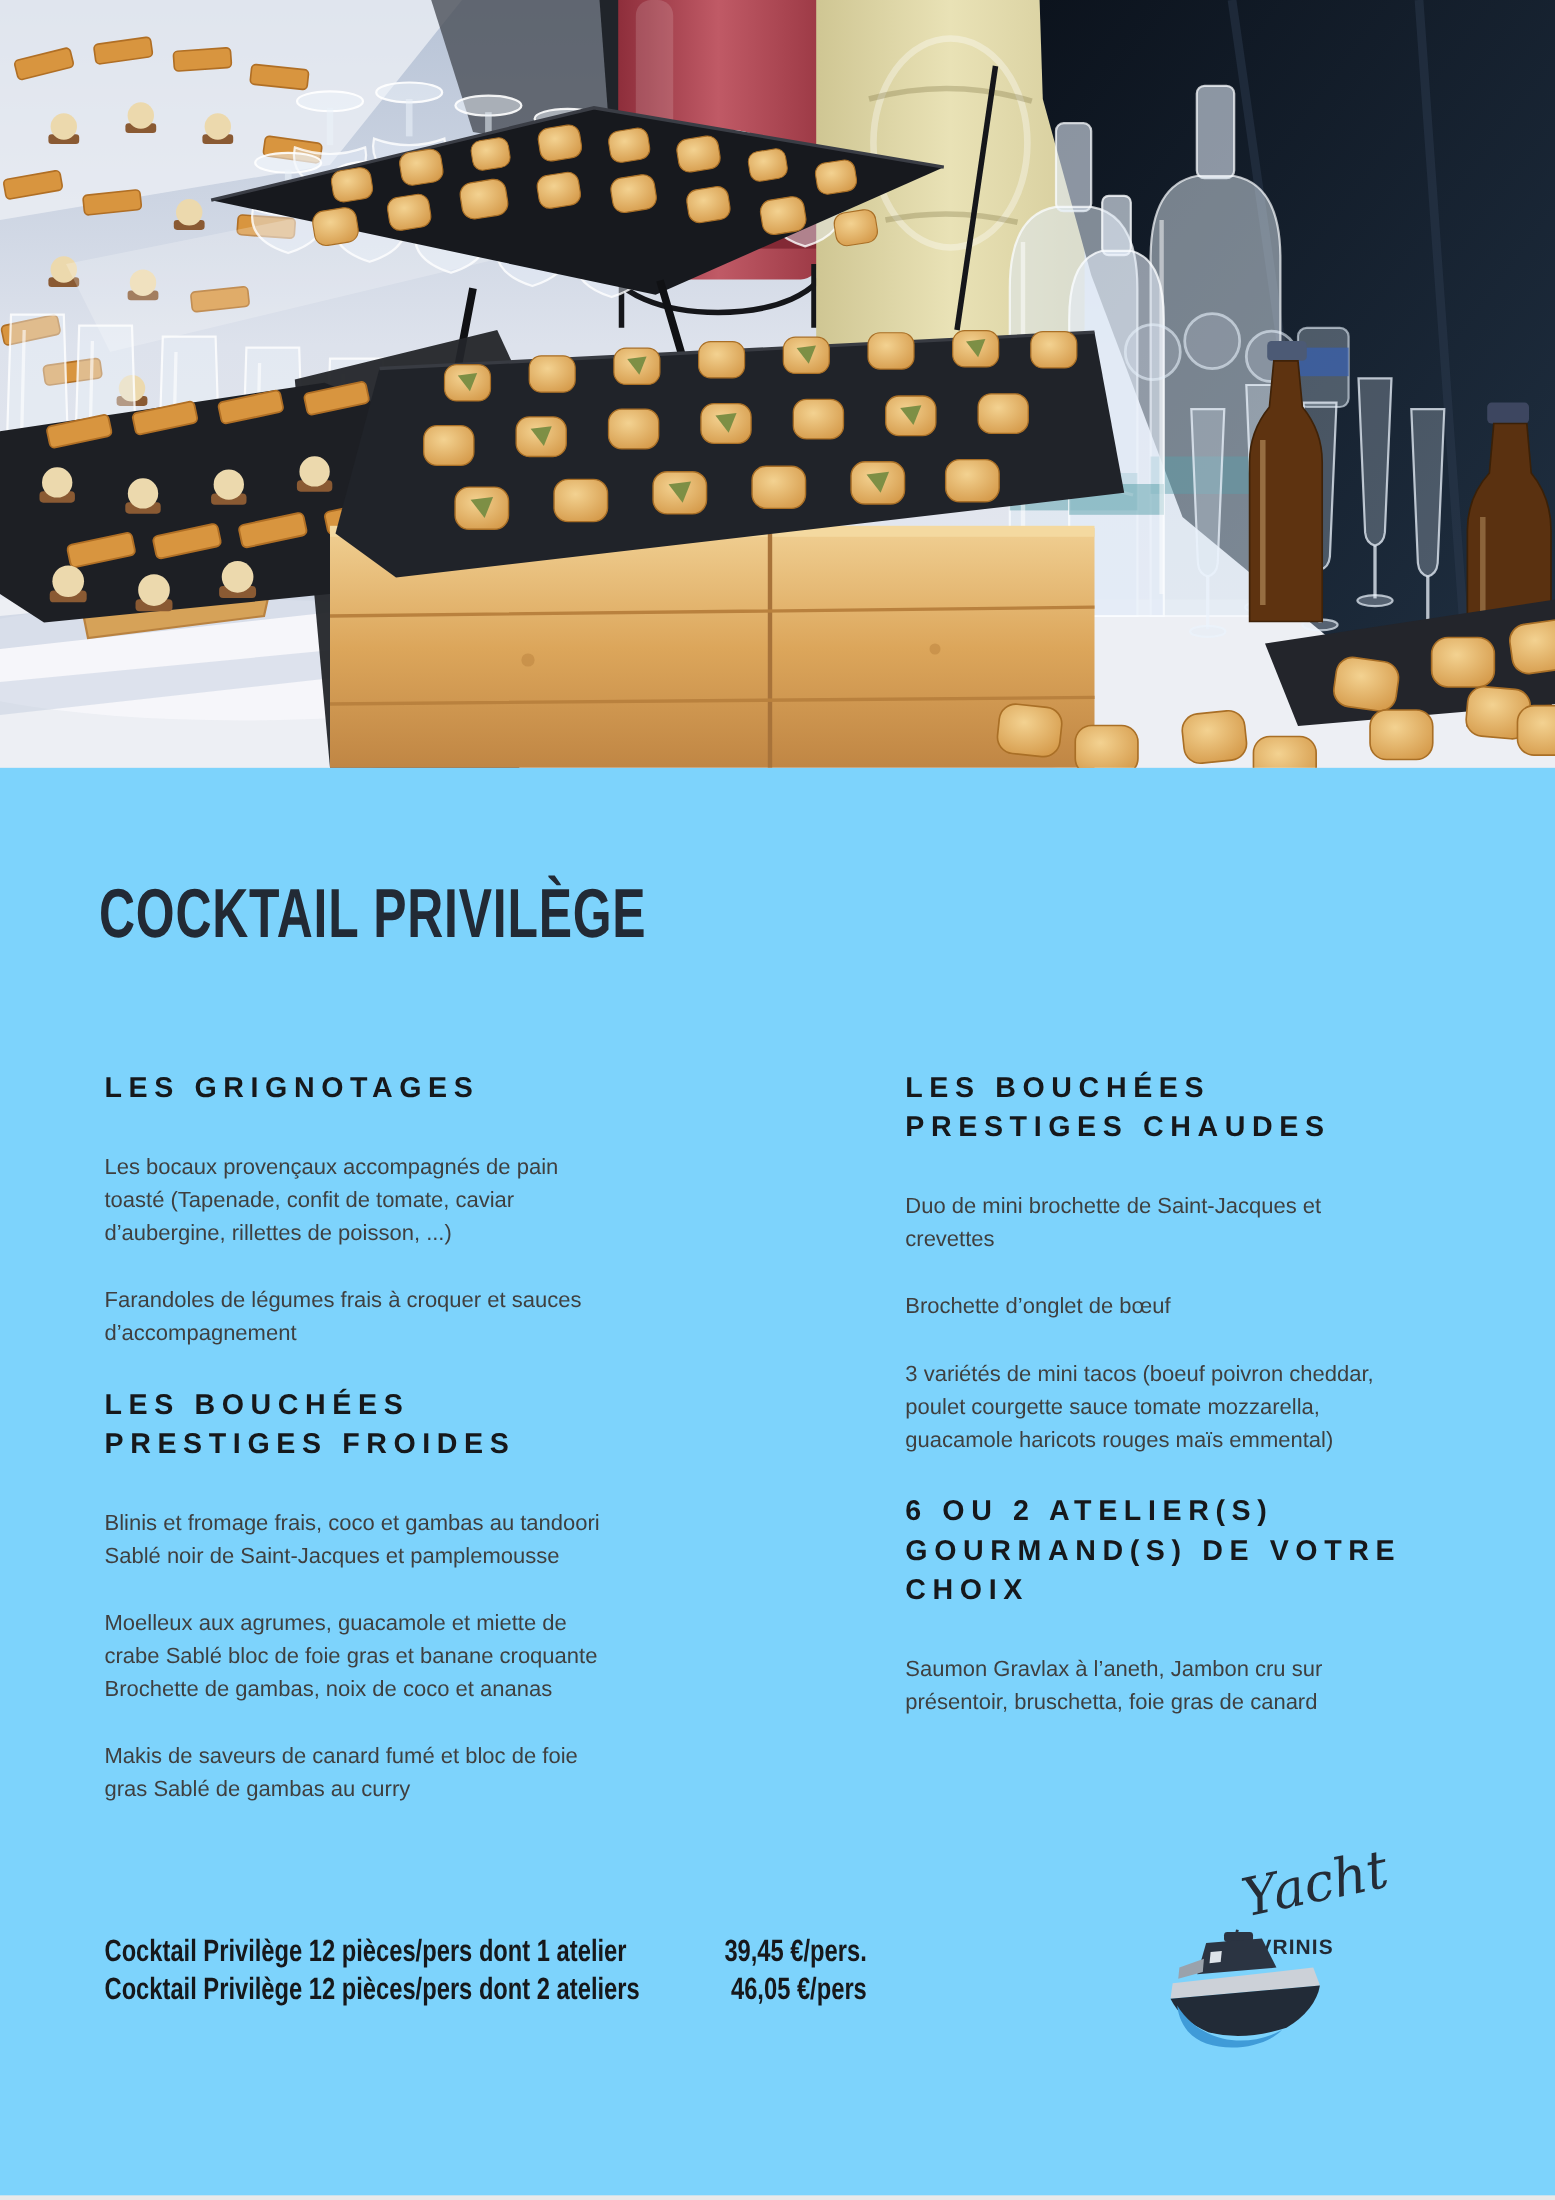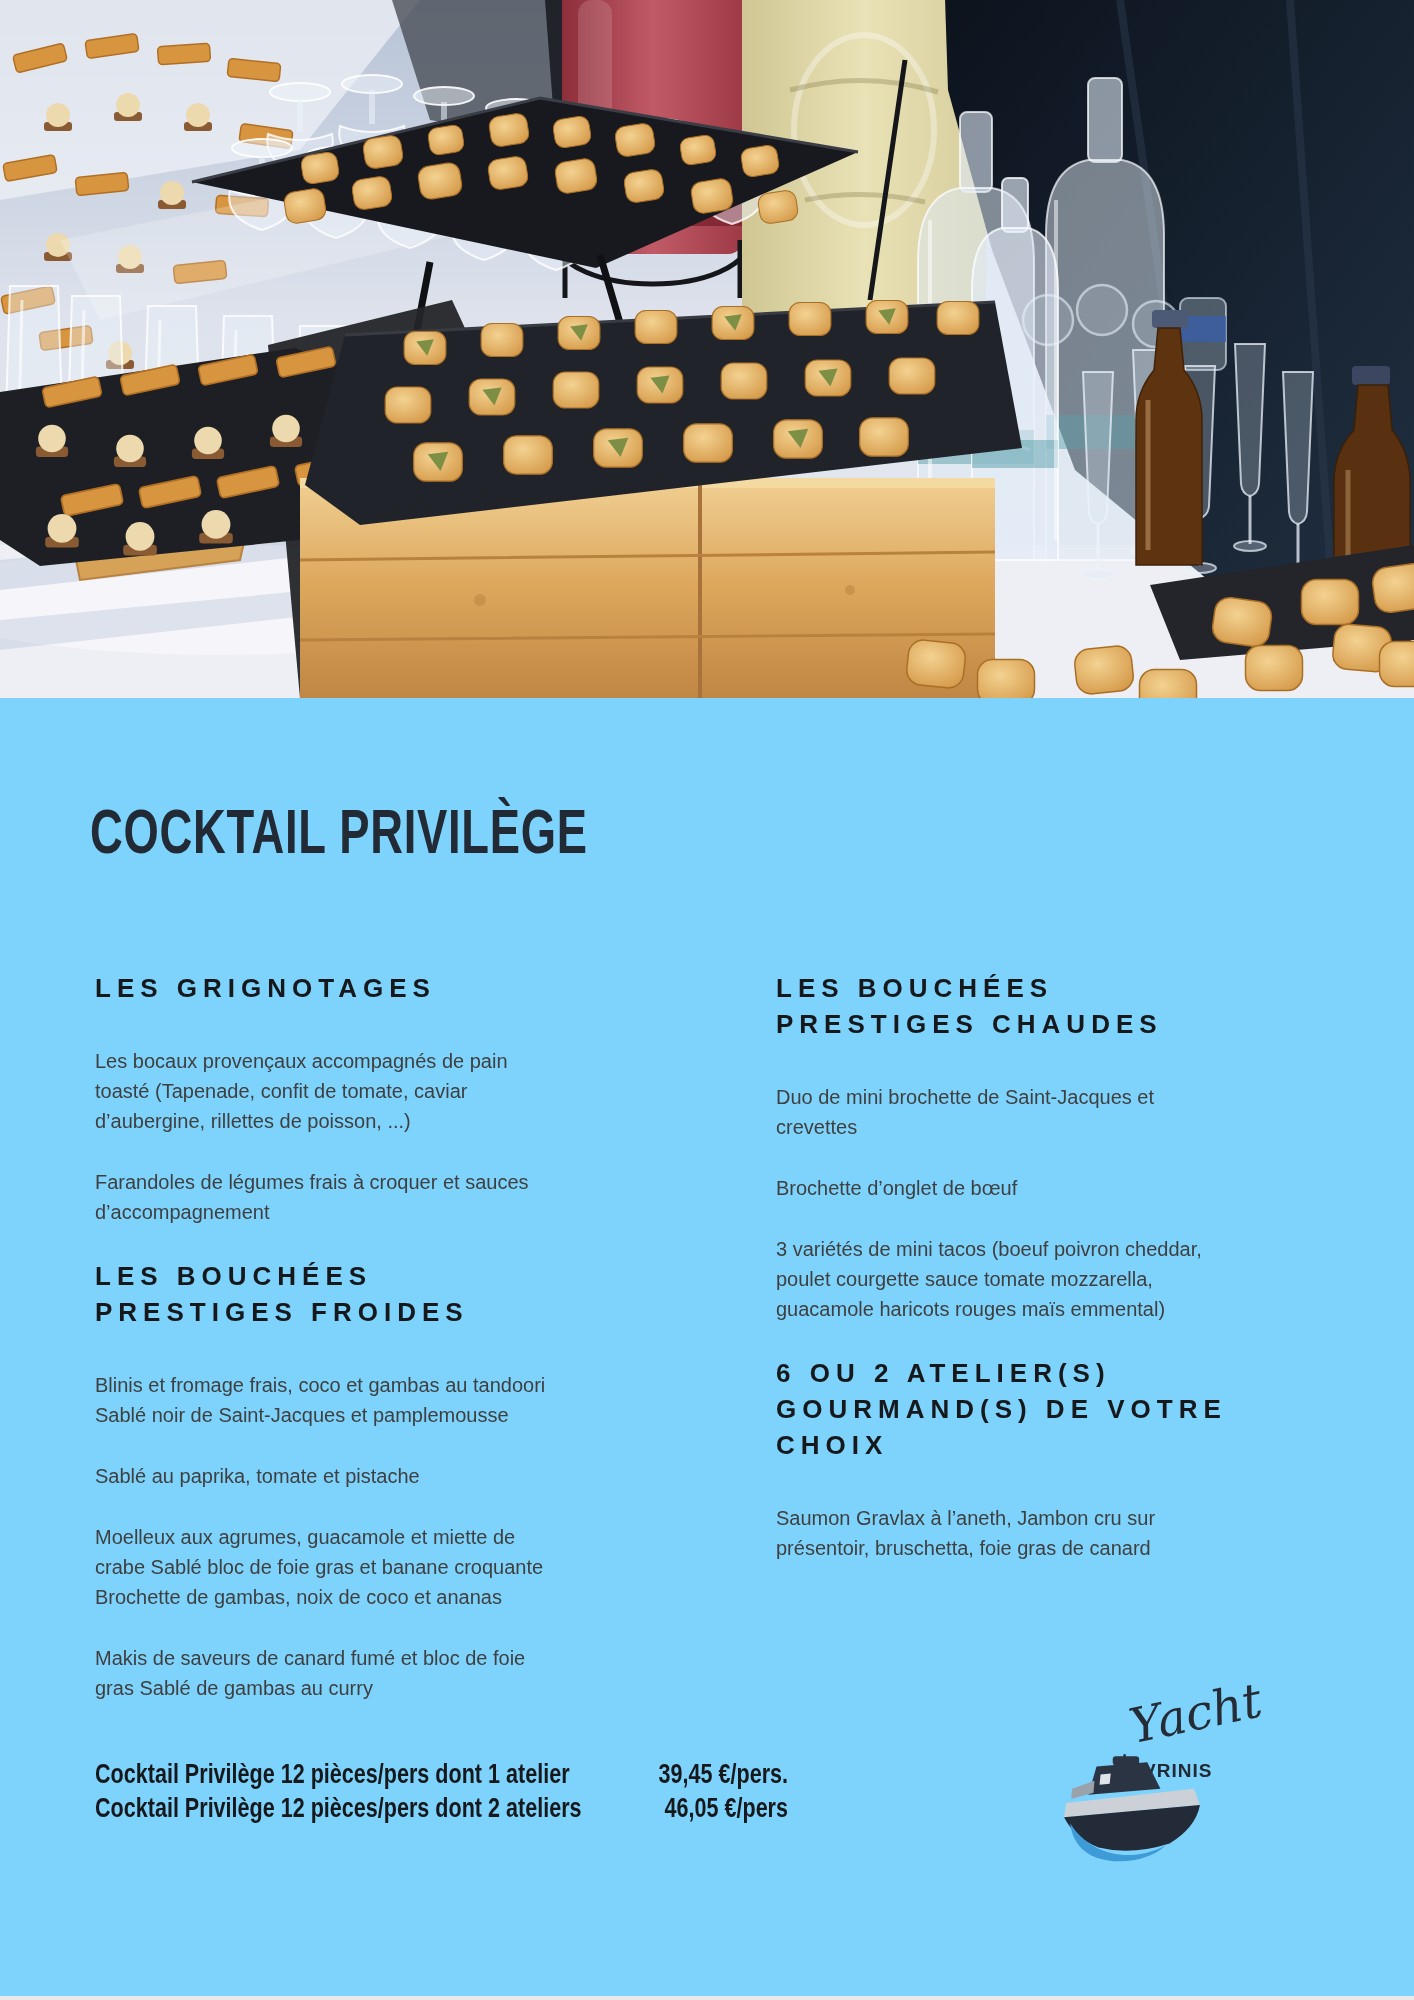--- a/index.html
+++ b/index.html
@@ -9,21 +9,21 @@
   html,body{margin:0;padding:0;background:#e9e9e9;}
   .page{position:relative;width:1414px;height:1996px;background:#7dd3fc;overflow:hidden;
         font-family:"Liberation Sans",sans-serif;margin:0 auto;}
   .photo{position:absolute;top:0;left:0;width:1414px;height:698px;}
   .photo svg{display:block;width:1414px;height:698px;}
   .title{position:absolute;left:90px;top:795px;margin:0;font-size:63px;font-weight:700;
          letter-spacing:1px;color:var(--navy);transform:scaleX(.72);transform-origin:left top;
          white-space:nowrap;}
   .col{position:absolute;top:970px;width:460px;}
   .col-left{left:95px;}
-  .col-right{left:776px;}
+  .col-right{left:823px;}
   .col h2{font-size:26px;font-weight:700;letter-spacing:6px;line-height:36px;
           color:var(--heading);margin:0 0 40px;}
   .col p{font-size:20px;line-height:30px;color:var(--body-text);margin:0 0 31px;}
   .pricing{position:absolute;left:95px;top:1757px;width:900px;transform:scaleX(.77);
            transform-origin:left top;color:var(--heading);}
   .price-row{display:flex;justify-content:space-between;align-items:baseline;
              font-weight:700;font-size:28px;line-height:34px;}
   .logo-script{position:absolute;left:1136px;top:1698px;font-family:"DejaVu Serif",serif;
                font-style:italic;font-size:48px;color:#252c36;transform:rotate(-12deg);
                transform-origin:left bottom;}
@@ -325,21 +325,20 @@
 
   <div class="col col-left">
     <section>
       <h2>LES GRIGNOTAGES</h2>
       <p>Les bocaux provençaux accompagnés de pain toasté (Tapenade, confit de tomate, caviar d’aubergine, rillettes de poisson, ...)</p>
       <p>Farandoles de légumes frais à croquer et sauces d’accompagnement</p>
     </section>
     <section>
       <h2>LES BOUCHÉES PRESTIGES FROIDES</h2>
       <p>Blinis et fromage frais, coco et gambas au tandoori Sablé noir de Saint-Jacques et pamplemousse</p>
-      <p>Sablé au paprika, tomate et pistache</p>
       <p>Moelleux aux agrumes, guacamole et miette de crabe Sablé bloc de foie gras et banane croquante Brochette de gambas, noix de coco et ananas</p>
       <p>Makis de saveurs de canard fumé et bloc de foie gras Sablé de gambas au curry</p>
     </section>
   </div>
 
   <div class="col col-right">
     <section>
       <h2>LES BOUCHÉES PRESTIGES CHAUDES</h2>
       <p>Duo de mini brochette de Saint-Jacques et crevettes</p>
       <p>Brochette d’onglet de bœuf</p>

